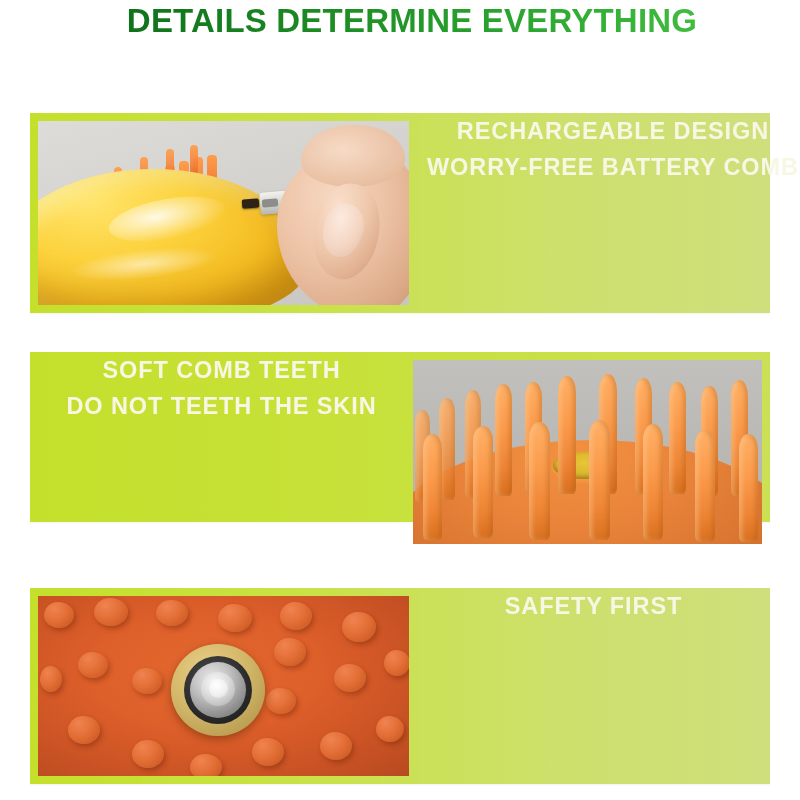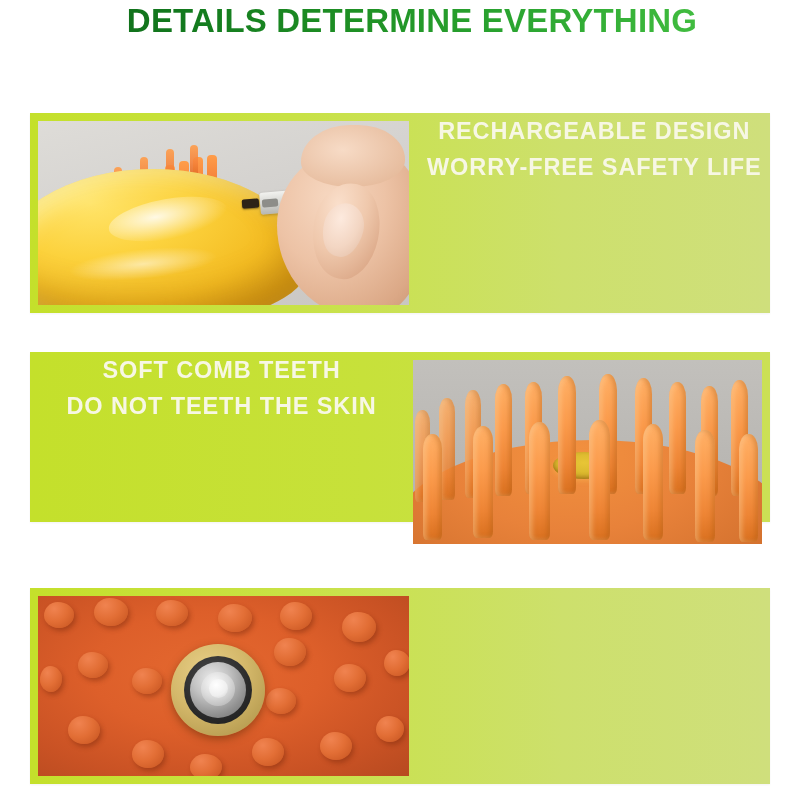--- a/index.html
+++ b/index.html
@@ -293,21 +293,21 @@
       <div class="ph1-cable-tail"></div>
 
       <div class="ph1-hand"></div>
       <div class="ph1-finger-top"></div>
       <div class="ph1-thumb"></div>
       <div class="ph1-nail"></div>
     </div>
 
     <div class="caption">
       <div class="caption-line">RECHARGEABLE DESIGN</div>
-      <div class="caption-line">WORRY-FREE SAFETY LIFE</div>
+      <div class="caption-line">WORRY-FREE BATTERY COMB</div>
     </div>
   </div>
 
   <div class="panel panel-green-r" id="panel-2">
 
     <div class="caption">
       <div class="caption-line">SOFT COMB TEETH</div>
       <div class="caption-line">DO NOT TEETH THE SKIN</div>
     </div>
 
@@ -366,16 +366,17 @@
       <div class="ph3-nub" style="left:2px;   top:70px;  width:22px; height:26px;"></div>
 
       <div class="ph3-ring-outer"></div>
       <div class="ph3-ring-mid"></div>
       <div class="ph3-ring-metal"></div>
       <div class="ph3-ring-inner"></div>
       <div class="ph3-hole"></div>
     </div>
 
     <div class="caption">
+      <div class="caption-line">SAFETY FIRST</div>
     </div>
   </div>
 
 </div>
 
 </body></html>

